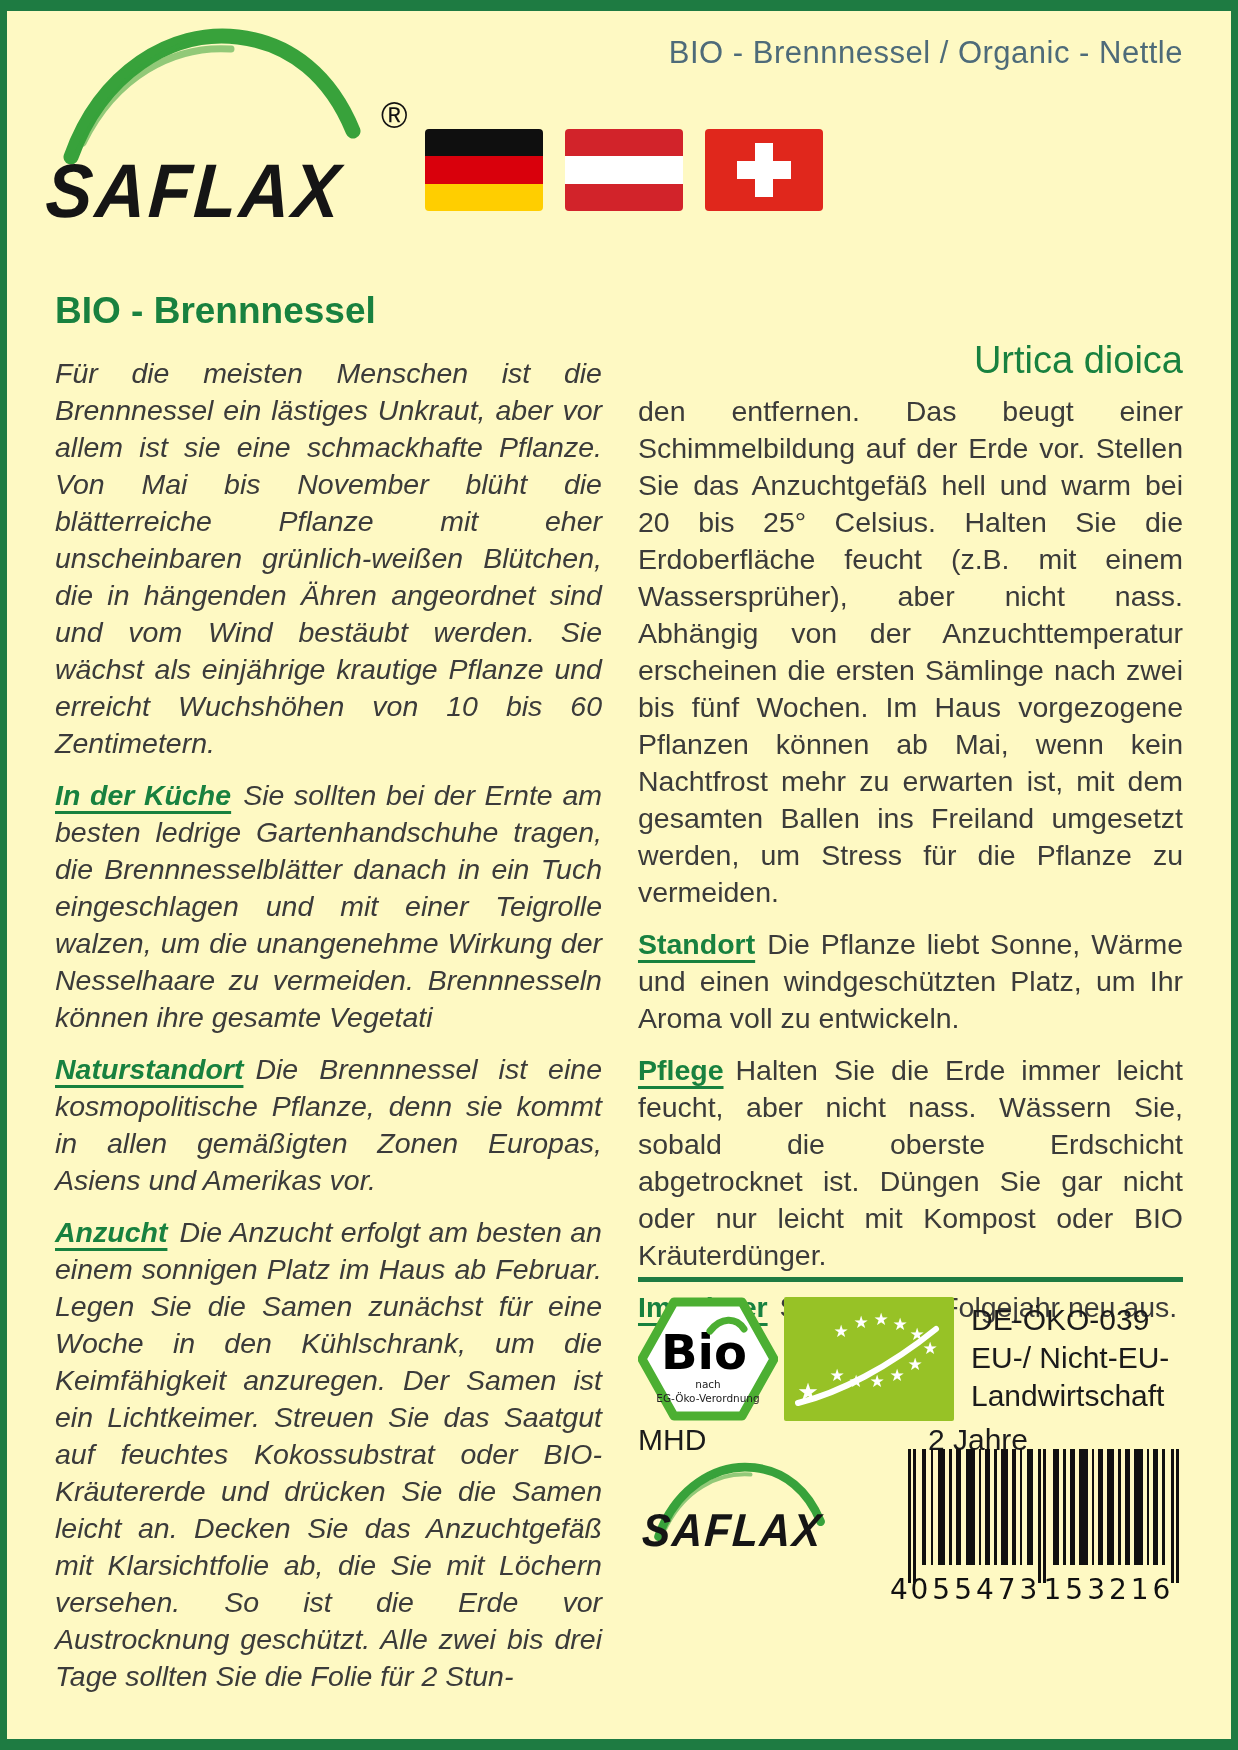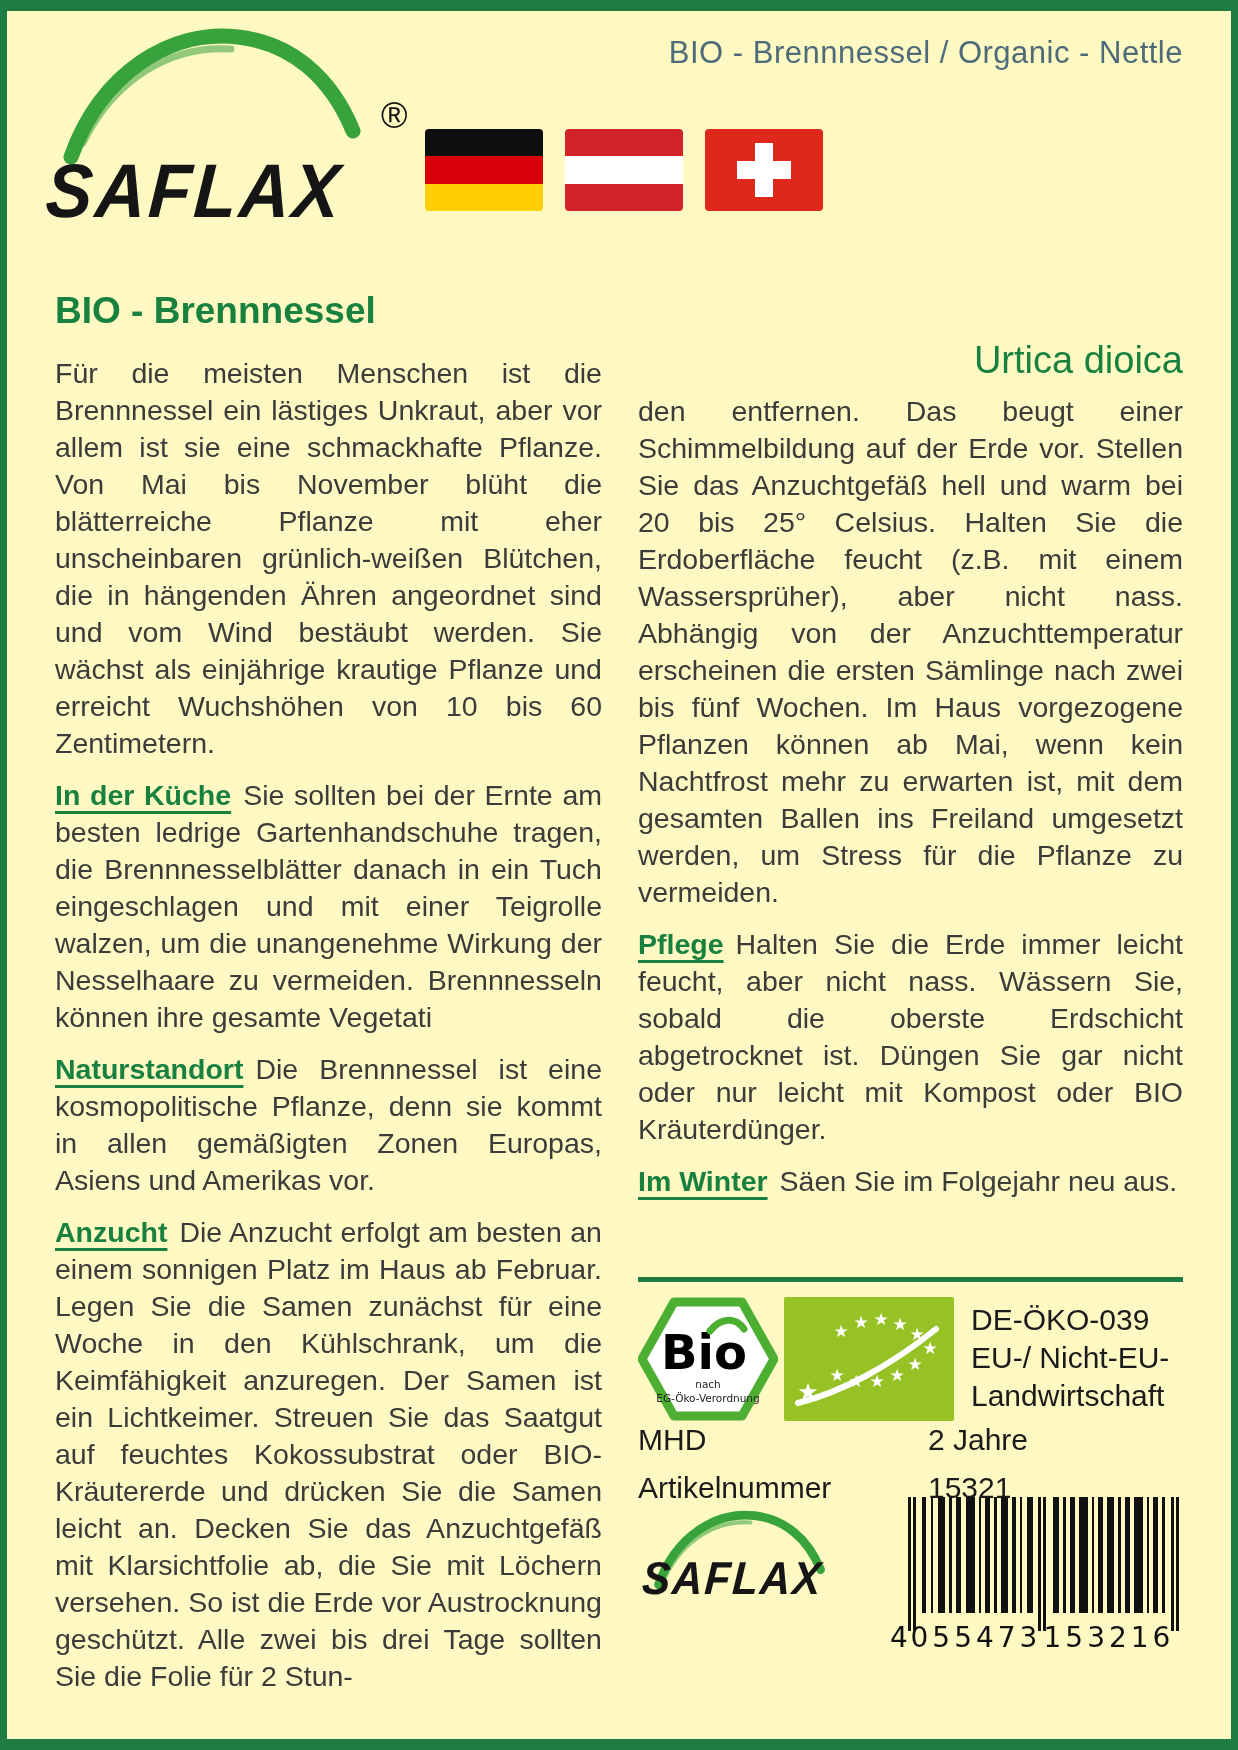--- a/index.html
+++ b/index.html
@@ -33,21 +33,21 @@
   .flag-at{background:linear-gradient(to bottom,#d2232a 0 33.4%,#ffffff 33.4% 66.7%,#d2232a 66.7%);}
   .flag-ch{background:
       linear-gradient(#fff,#fff) 50% 50%/18px 54px no-repeat,
       linear-gradient(#fff,#fff) 50% 50%/54px 18px no-repeat,
       #e0271c;}
   
   .product-title{margin:6px 0 0 48px;font-size:37px;font-weight:bold;color:#18813f;line-height:44px;}
   .latin{font-size:38px;color:#18813f;text-align:right;margin:0 0 10px;line-height:46px;}
   
   .cols{display:flex;gap:36px;margin:4px 48px 0 48px;}
-  .col-left{width:552px;padding-top:18px;}
+  .col-left{width:552px;padding-top:18px;font-style:italic;}
   .col-right{width:550px;position:relative;min-height:1392px;}
   p.body{font-size:28.5px;line-height:37px;text-align:justify;color:#3b3b3a;margin:0 0 15px;}
   .inline-h{
     color:#18813f;font-weight:bold;
     text-decoration:underline;text-decoration-thickness:3px;text-underline-offset:6px;
     margin-right:12px;
   }
   
   .bottom-block{position:absolute;top:940px;left:0;right:0;}
   .divider{height:5px;background:#1e7b42;}
@@ -111,20 +111,23 @@
       <p class="body">
         <span class="inline-h">Anzucht</span><span>Die Anzucht erfolgt am besten an einem sonnigen Platz im Haus ab Februar. Legen Sie die Samen zunächst für eine Woche in den Kühlschrank, um die Keimfähigkeit anzuregen. Der Samen ist ein Lichtkeimer. Streuen Sie das Saatgut auf feuchtes Kokossubstrat oder BIO-Kräutererde und drücken Sie die Samen leicht an. Decken Sie das Anzuchtgefäß mit Klarsichtfolie ab, die Sie mit Löchern versehen. So ist die Erde vor Austrocknung geschützt. Alle zwei bis drei Tage sollten Sie die Folie für 2 Stun-</span>
       </p>
     </div>
 
     <div class="col-right">
       <div class="latin">Urtica dioica</div>
 
       <p class="body">
         <span>den entfernen. Das beugt einer Schimmelbildung auf der Erde vor. Stellen Sie das Anzuchtgefäß hell und warm bei 20 bis 25° Celsius. Halten Sie die Erdoberfläche feucht (z.B. mit einem Wassersprüher), aber nicht nass. Abhängig von der Anzuchttemperatur erscheinen die ersten Sämlinge nach zwei bis fünf Wochen. Im Haus vorgezogene Pflanzen können ab Mai, wenn kein Nachtfrost mehr zu erwarten ist, mit dem gesamten Ballen ins Freiland umgesetzt werden, um Stress für die Pflanze zu vermeiden.</span>
+      </p>
+      <p class="body">
+        <span class="inline-h">Standort</span><span>Die Pflanze liebt Sonne, Wärme und einen windgeschützten Platz, um Ihr Aroma voll zu entwickeln.</span>
       </p>
       <p class="body">
         <span class="inline-h">Pflege</span><span>Halten Sie die Erde immer leicht feucht, aber nicht nass. Wässern Sie, sobald die oberste Erdschicht abgetrocknet ist. Düngen Sie gar nicht oder nur leicht mit Kompost oder BIO Kräuterdünger.</span>
       </p>
       <p class="body">
         <span class="inline-h">Im Winter</span><span>Säen Sie im Folgejahr neu aus.</span>
       </p>
 
       <div class="bottom-block">
         <div class="divider"></div>
@@ -160,24 +163,20 @@
           <div class="cert-text">
             <div>DE-ÖKO-039</div>
             <div>EU-/ Nicht-EU-</div>
             <div>Landwirtschaft</div>
           </div>
         </div>
 
         <div class="detail-row first">
           <span class="detail-label">MHD</span>
           <span>2 Jahre</span>
-        </div>
-        <div class="detail-row second">
-          <span class="detail-label">Artikelnummer</span>
-          <span>15321</span>
         </div>
 
         <div class="footer-row">
           <div class="footer-logo">
             <svg class="footer-arc" viewBox="0 0 330 160" aria-hidden="true">
               <path d="M18 142 C 48 58, 118 14, 185 22 C 238 28, 278 62, 300 116" fill="none" stroke="#38a23b" stroke-width="15" stroke-linecap="round"></path>
               <path d="M30 128 C 62 62, 120 30, 178 34" fill="none" stroke="#38a23b" stroke-width="7" stroke-linecap="round" opacity=".55"></path>
             </svg>
             <div class="footer-brand-text">SAFLAX</div>
           </div>

